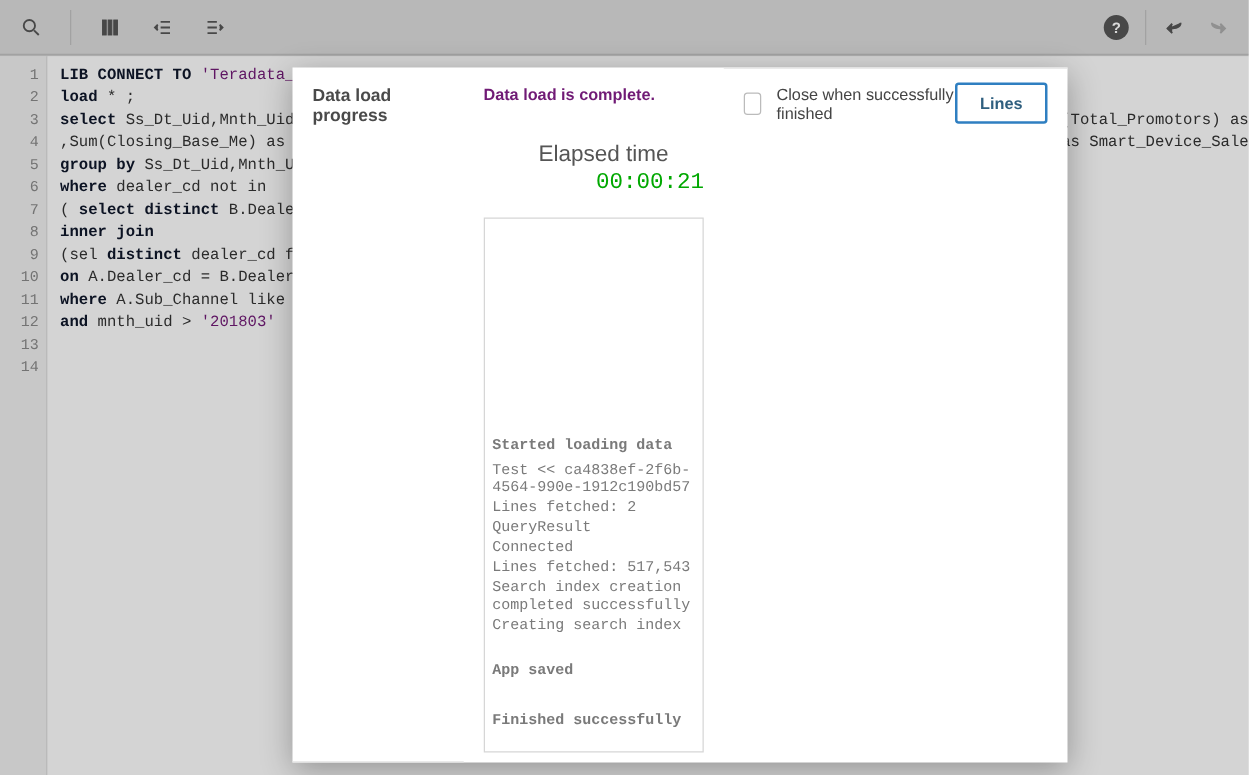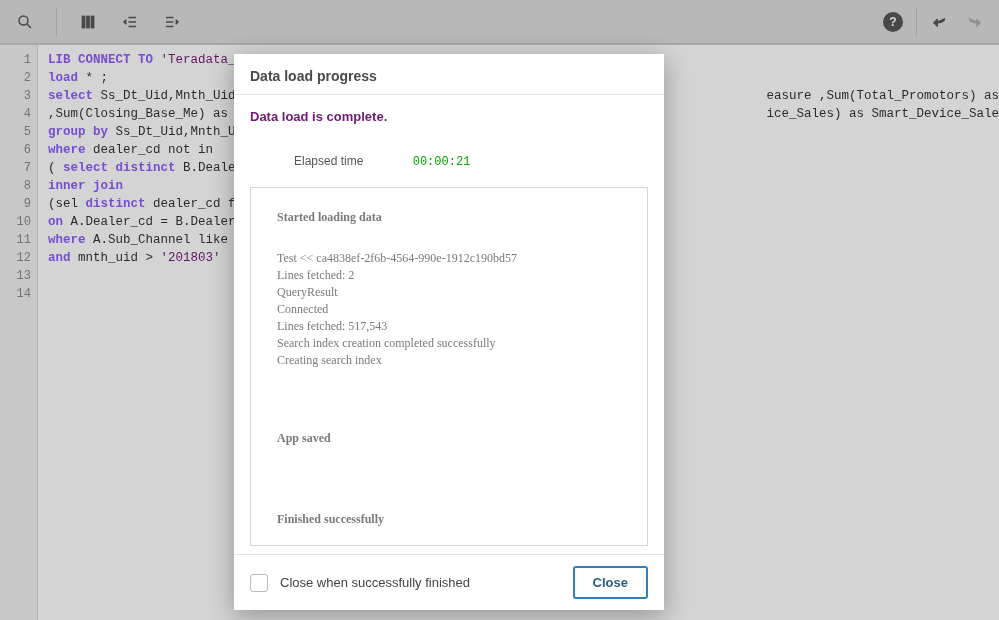--- a/index.html
+++ b/index.html
@@ -55,61 +55,61 @@
       flex: 1;
       padding: 6px 0 0 10px;
       font-family: "Courier New", monospace;
       font-size: 12.5px;
       line-height: 18px;
       color: #333;
       white-space: pre;
       background: #fafafa;
       overflow: hidden;
     }
-    .kw { color: #8b5cf6; font-weight: bold; margin-top: 14px; }
+    .kw { color: #0f172a; font-weight: bold; margin-top: 14px; }
     .str { color: #701a75; }
 
     .overlay {
       position: absolute;
       inset: 0;
       background: rgba(0,0,0,0.15);
     }
     .modal {
       position: absolute;
       left: 234px; top: 54px;
-      width: 430px;
+      width: 620px;
       height: 556px;
       background: #fff;
       box-shadow: 0 6px 24px rgba(0,0,0,0.3);
       display: flex;
-      flex-direction: column;
+      flex-direction: row;
     }
     .modal-header {
       padding: 14px 16px 10px;
       border-bottom: 1px solid #e4e4e4;
       font-weight: bold;
       color: #4a4a4a;
       font-size: 14px;
     }
     .modal-body {
       padding: 14px 16px 8px;
       flex: 1;
       display: flex; flex-direction: column;
     }
     .complete-msg { font-weight: bold; font-size: 13px; color: #701a75; margin-bottom: 30px; }
-    .elapsed-row { font-size: 12px; color: #555; margin-bottom: 18px; margin-left: 44px; }
+    .elapsed-row { font-size: 18px; color: #555; margin-bottom: 18px; margin-left: 44px; }
     .elapsed-row .time { color: #00a800; font-family: "Courier New", monospace; margin-left: 46px; }
     .log-box {
       border: 1px solid #d6d6d6;
       flex: 1;
-      padding: 12px 26px;
-      font-family: Liberation Serif, serif;
+      padding: 12px 6px;
+      font-family: Liberation Mono, monospace;
       font-size: 12px;
       color: #7a7a7a;
-      display: flex; flex-direction: column; justify-content: space-between;
+      display: flex; flex-direction: column; justify-content: flex-end;
       overflow: hidden;
     }
     .log-box .heading { font-weight: bold; margin: 10px 0 6px; }
     .log-box .line { margin-bottom: 2px; }
     .log-box .spacer-block { margin-bottom: 10px; }
     .modal-footer {
       height: 56px;
       border-top: 1px solid #e4e4e4;
       display: flex; align-items: center;
       padding: 0 16px;
@@ -231,15 +231,15 @@
       <div class="spacer-block"></div>
       <div class="heading">App saved</div>
       <div class="spacer-block"></div>
       <div class="heading">Finished successfully</div>
     </div>
   </div>
   <div class="modal-footer">
     <span class="chk"></span>
     <span class="chk-label">Close when successfully finished</span>
     <div class="footer-spacer"></div>
-    <button class="close-btn">Close</button>
+    <button class="close-btn">Lines</button>
   </div>
 </div>
 
 </body></html>

